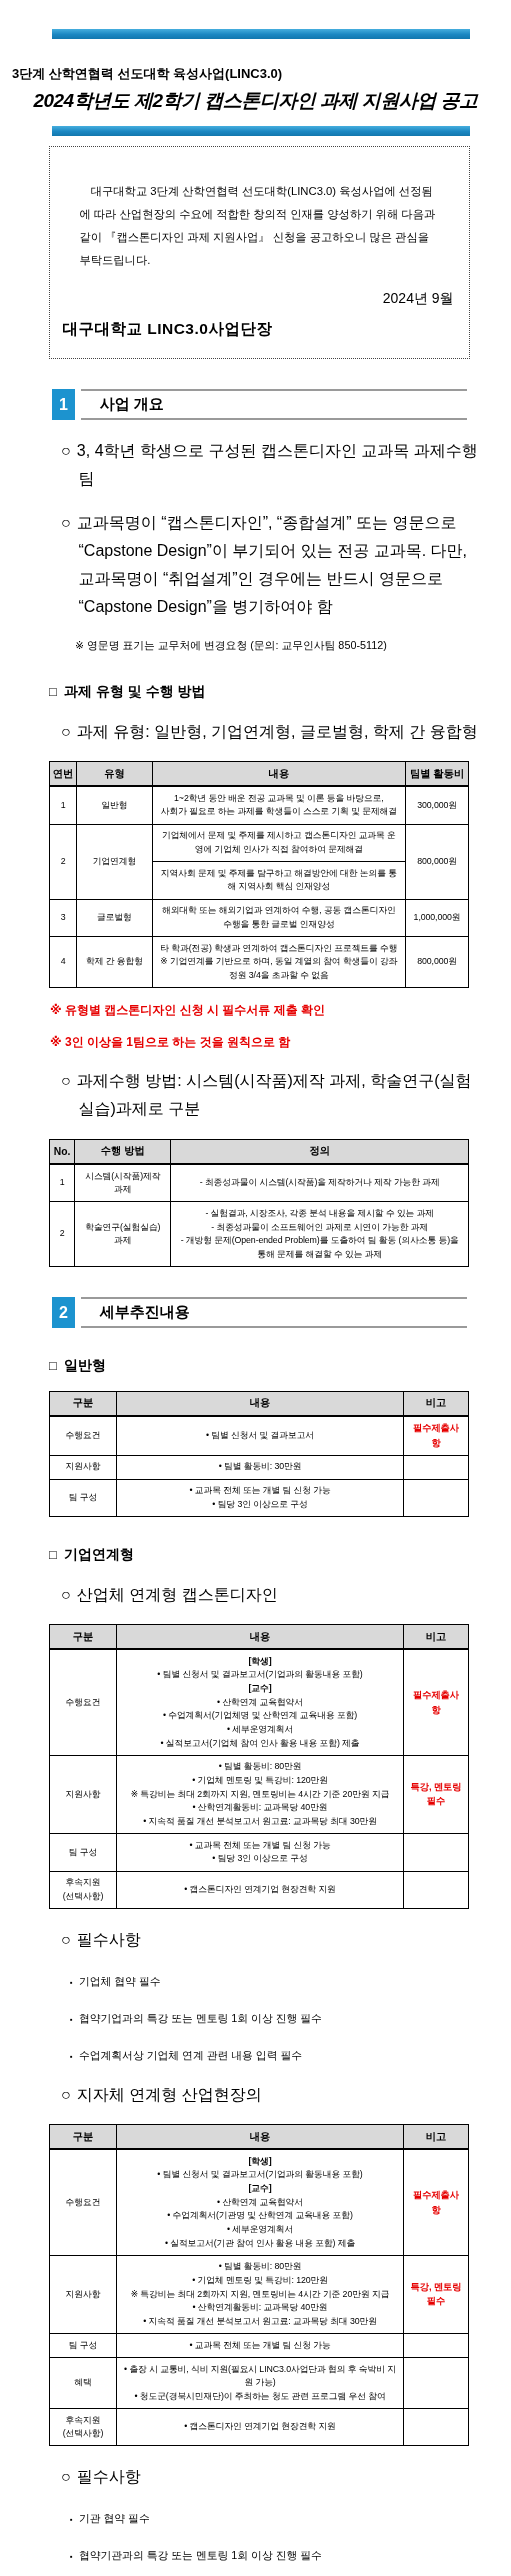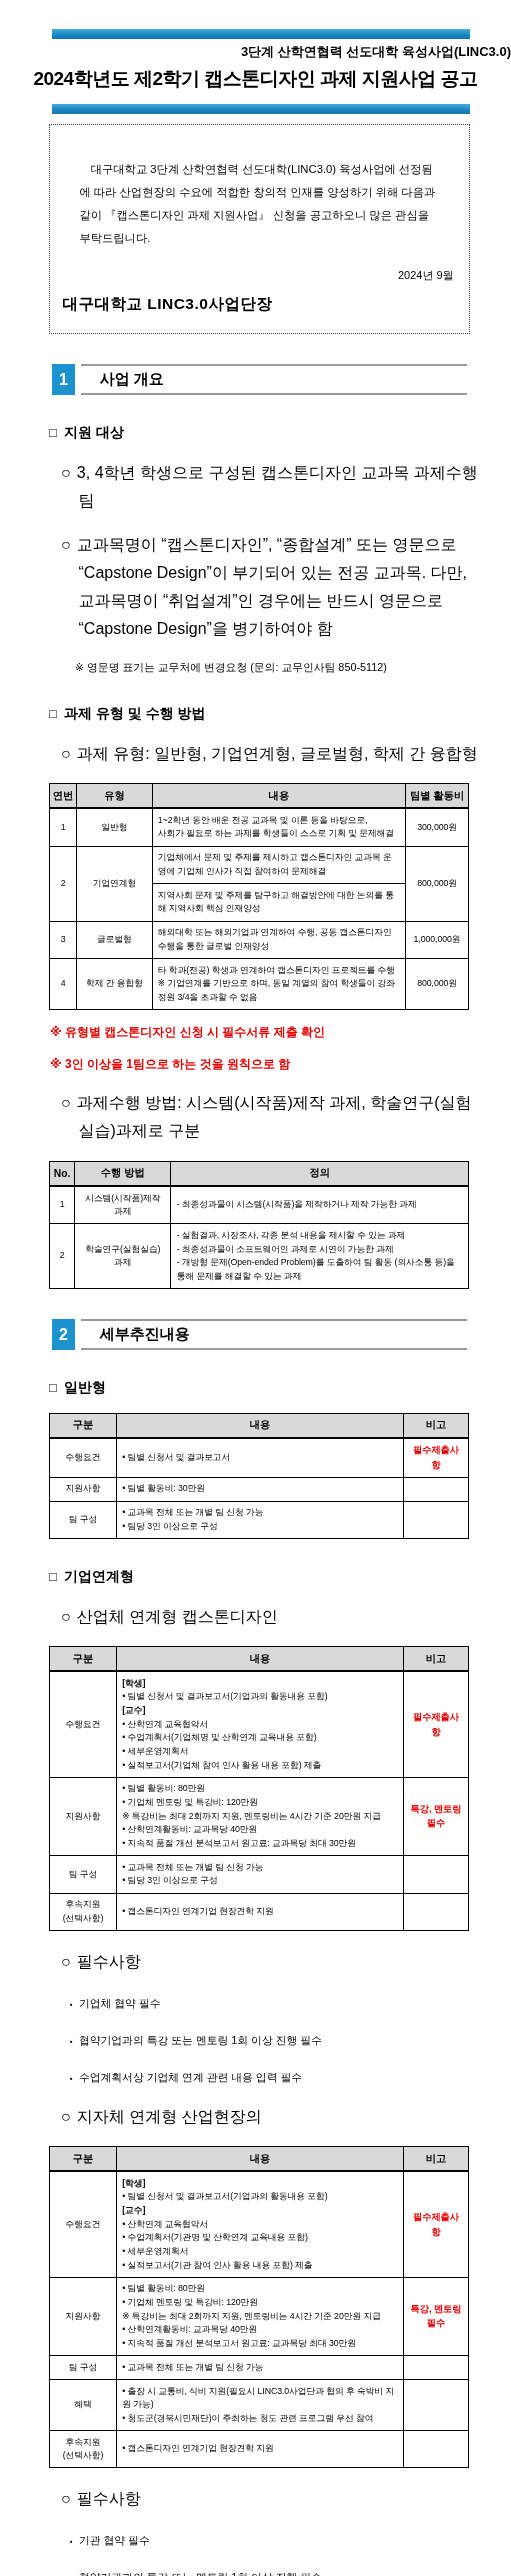--- a/index.html
+++ b/index.html
@@ -1,46 +1,46 @@
 <!DOCTYPE html>
 <html style="font-size:8.2px"><head>
 <meta charset="utf-8">
 <style>
   html,body{margin:0;padding:0;background:#fff;}
   .page{width:511px;min-height:2892px;box-sizing:border-box;padding-top:29px;
         font-family:"Liberation Sans","DejaVu Sans",sans-serif;color:#000;}
   .bar{height:10.3px;margin:0 41px 0 52px;
        background:linear-gradient(180deg,#46aede 0%,#1b87c2 55%,#1277ae 100%);}
   .bar.second{margin-top:11.3px;}
-  .subtitle{text-align:right;font-weight:bold;font-size:13px;margin-top:4px;}
-  .title{text-align:center;font-weight:bold;font-size:19px;margin-top:5.2px;letter-spacing:-0.5px;}
+  .subtitle{text-align:left;font-weight:bold;font-size:13px;margin-top:26px;padding-left:12px;}
+  .title{text-align:center;font-weight:bold;font-size:19px;margin-top:5.2px;letter-spacing:-0.5px;font-style:italic;}
   .intro-box{margin:10.3px 41px 0 49px;border:1px dotted #444;padding:15.5px 11.3px 18.5px 12.4px;}
   .intro-text{margin:17px;font-size:11.3px;line-height:2.05;text-indent:11.3px;}
-  .intro-date{text-align:right;font-size:11px;margin-top:15.5px;padding-right:4.1px;}
+  .intro-date{text-align:right;font-size:14px;margin-top:15.5px;padding-right:4.1px;}
   .intro-signer{font-size:15.5px;font-weight:bold;margin-top:11.3px;letter-spacing:0.5px;}
   .sec-header{display:flex;align-items:stretch;margin:30px 44px 0 52px;height:31px;}
   .sec-num{width:23px;background:#1c93cf;color:#fff;font-size:16px;font-weight:bold;
            display:flex;align-items:center;justify-content:center;}
   .sec-title{flex:1;margin-left:6.2px;border-top:2.6px solid #9a9a9a;border-bottom:2.6px solid #9a9a9a;
              display:flex;align-items:center;padding-left:18.5px;font-size:15px;font-weight:bold;}
   .h2{margin:29px 31px 0 49px;font-size:14px;font-weight:bold;}
   .h2 .sq{margin-right:7.2px;font-size:13px;}
   .li-c{margin:16.5px 31px 0 61px;font-size:16px;line-height:1.75;padding-left:17.5px;text-indent:-17.5px;}
   .circ{font-weight:bold;margin-right:6.2px;}
   .li-note{margin:14.4px 31px 0 75px;font-size:10.8px;line-height:1.7;}
   .li-s{margin:18.5px 31px 0 70px;font-size:10.8px;line-height:1.7;padding-left:13.4px;text-indent:-13.4px;}
   .sqs{margin-right:6.2px;font-size:7.7px;}
   .red-note{margin:14.4px 0 0 50px;font-size:12px;font-weight:bold;color:#e60000;}
   table.doc{border-collapse:collapse;table-layout:fixed;width:420px;margin:15.5px 0 0 49px;
             border:1.5px solid #000;}
   .doc th{background:#d9d9d9;font-weight:bold;font-size:10.3px;border:1px solid #000;
           border-bottom:2.6px double #000;padding:4.6px 2.1px;}
   .doc td{border:1px solid #000;font-size:8.8px;line-height:1.55;padding:4.6px 5.2px;
           text-align:center;vertical-align:middle;letter-spacing:-0.1px;}
-  .doc td.al{text-align:left;}
+  .doc td.al{text-align:center;}
   .doc .red{color:#e60000;font-weight:bold;font-size:9.3px;}
   .doc .bold{font-weight:bold;}
 </style>
 </head>
 <body>
 
 <div class="page">
 
   <div class="bar"></div>
   <div class="subtitle">3단계 산학연협력 선도대학 육성사업(LINC3.0)</div>
@@ -51,21 +51,20 @@
     <p class="intro-text">대구대학교 3단계 산학연협력 선도대학(LINC3.0) 육성사업에 선정됨에 따라 산업현장의 수요에 적합한 창의적 인재를 양성하기 위해 다음과 같이 『캡스톤디자인 과제 지원사업』 신청을 공고하오니 많은 관심을 부탁드립니다.</p>
     <div class="intro-date">2024년 9월</div>
     <div class="intro-signer">대구대학교 LINC3.0사업단장</div>
   </div>
 
   <div class="sec-header">
     <div class="sec-num">1</div>
     <div class="sec-title">사업 개요</div>
   </div>
 
-  <div class="h2"><span class="sq">□</span><span>지원 대상</span></div>
 
   <div class="li-c"><span class="circ">○</span><span>3, 4학년 학생으로 구성된 캡스톤디자인 교과목 과제수행팀</span></div>
   <div class="li-c"><span class="circ">○</span><span>교과목명이 “캡스톤디자인”, “종합설계” 또는 영문으로 “Capstone Design”이 부기되어 있는 전공 교과목. 다만, 교과목명이 “취업설계”인 경우에는 반드시 영문으로 “Capstone Design”을 병기하여야 함</span></div>
   <div class="li-note">※ 영문명 표기는 교무처에 변경요청 (문의: 교무인사팀 850-5112)</div>
 
   <div class="h2"><span class="sq">□</span><span>과제 유형 및 수행 방법</span></div>
 
   <div class="li-c"><span class="circ">○</span><span>과제 유형: 일반형, 기업연계형, 글로벌형, 학제 간 융합형</span></div>
 
   <table class="doc">

